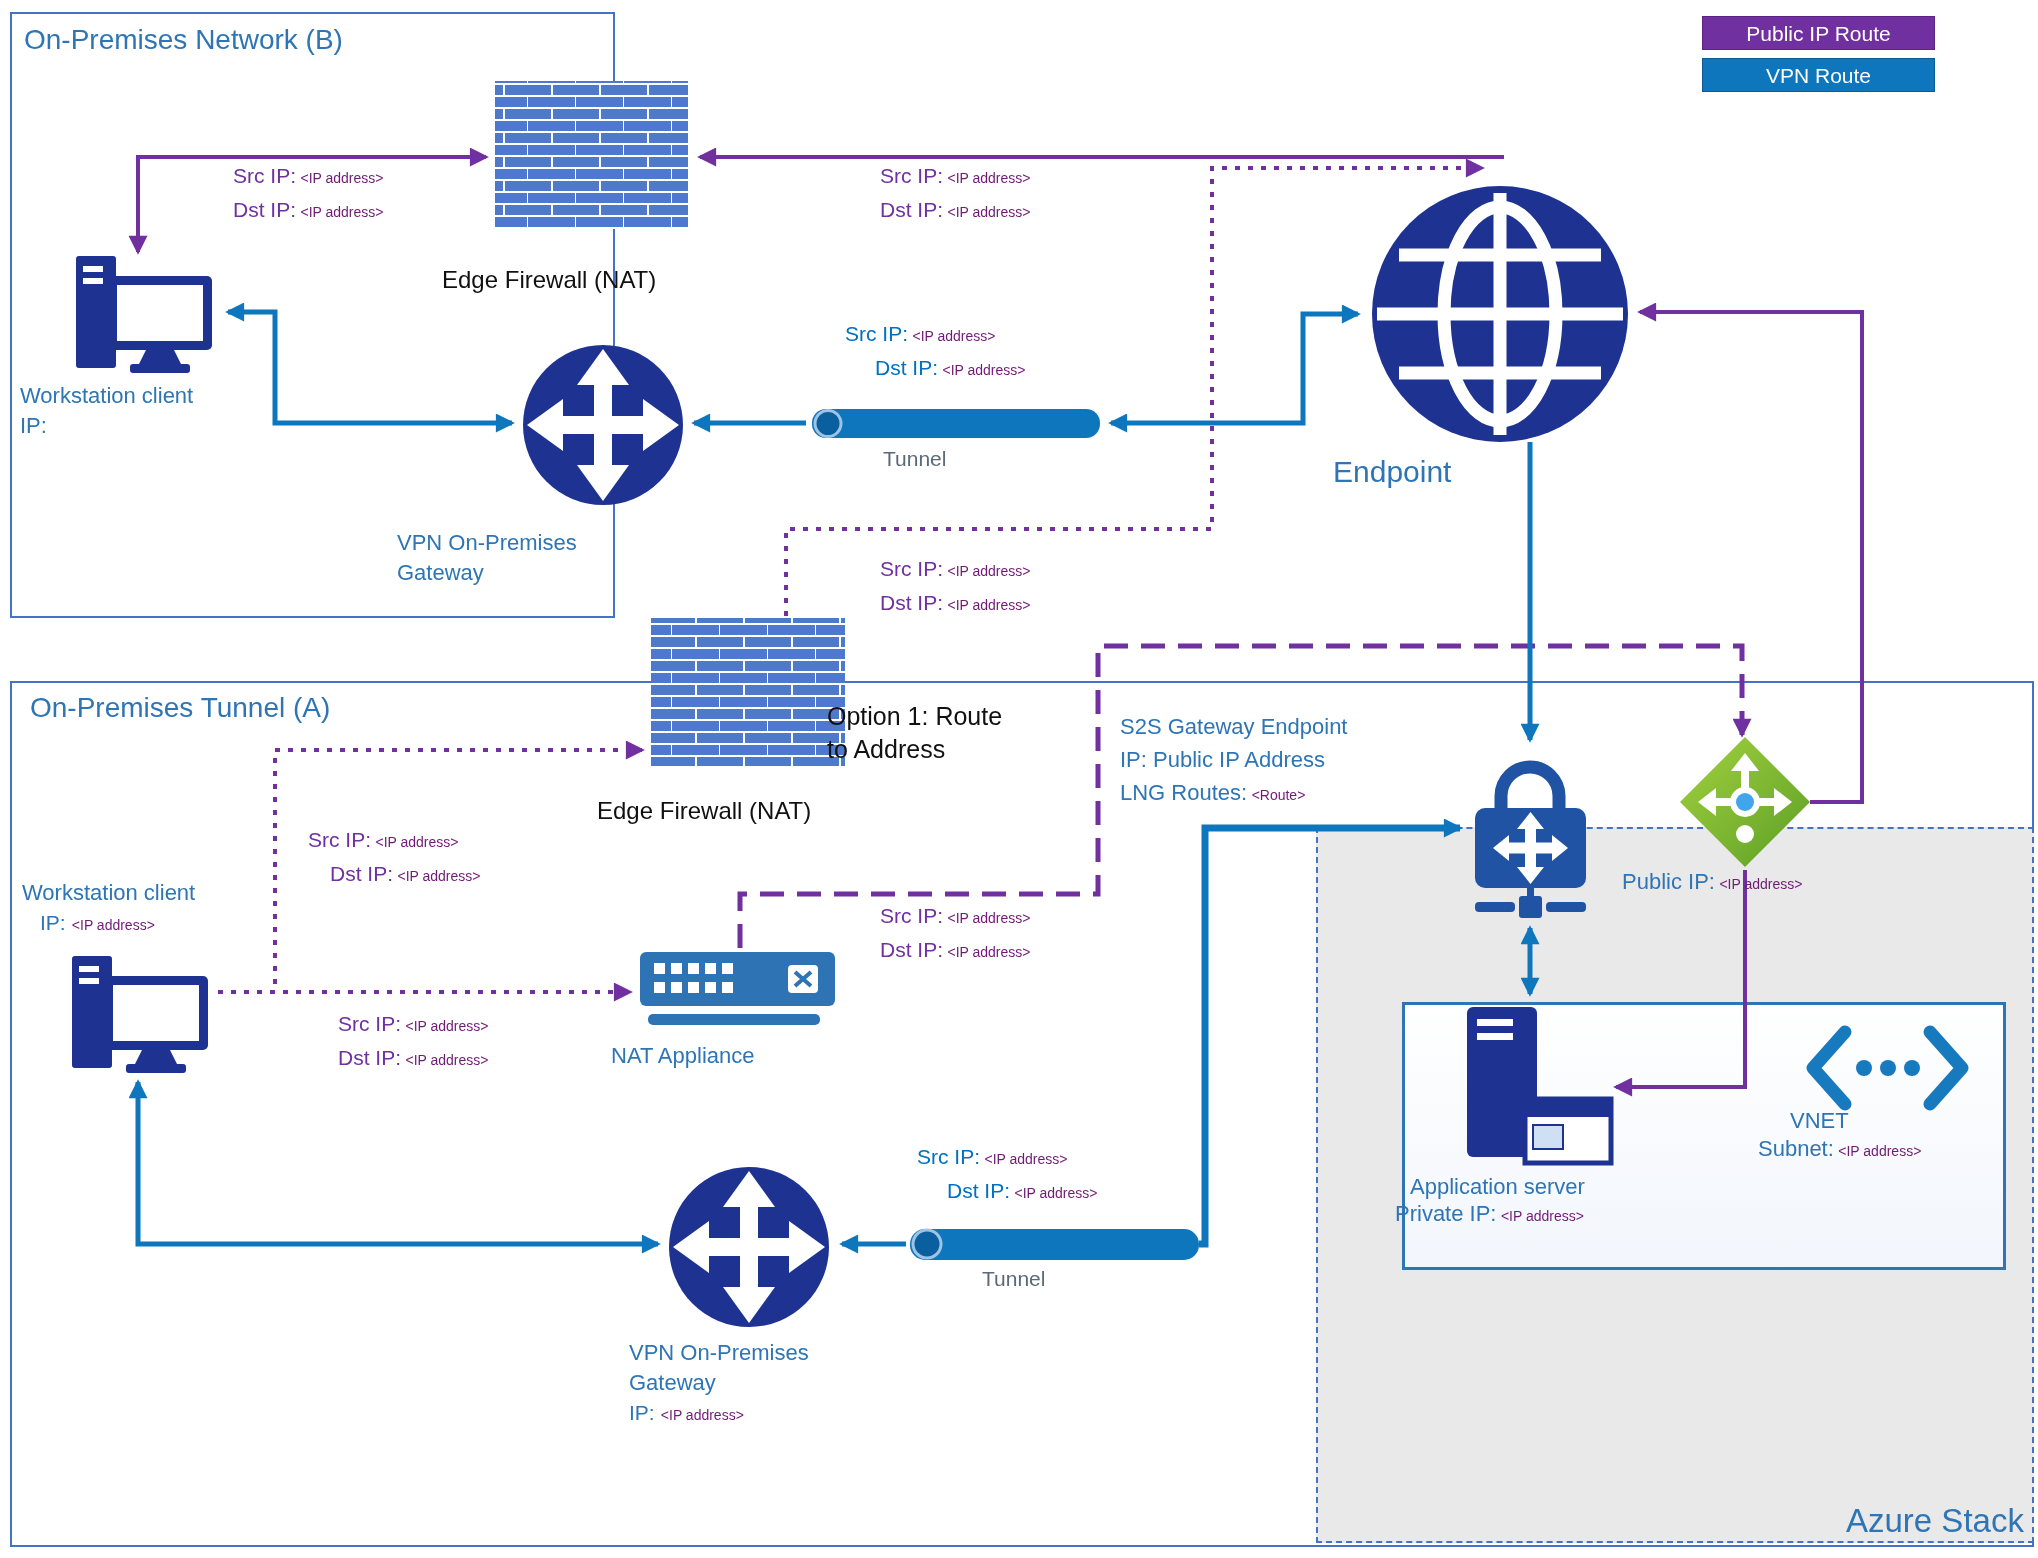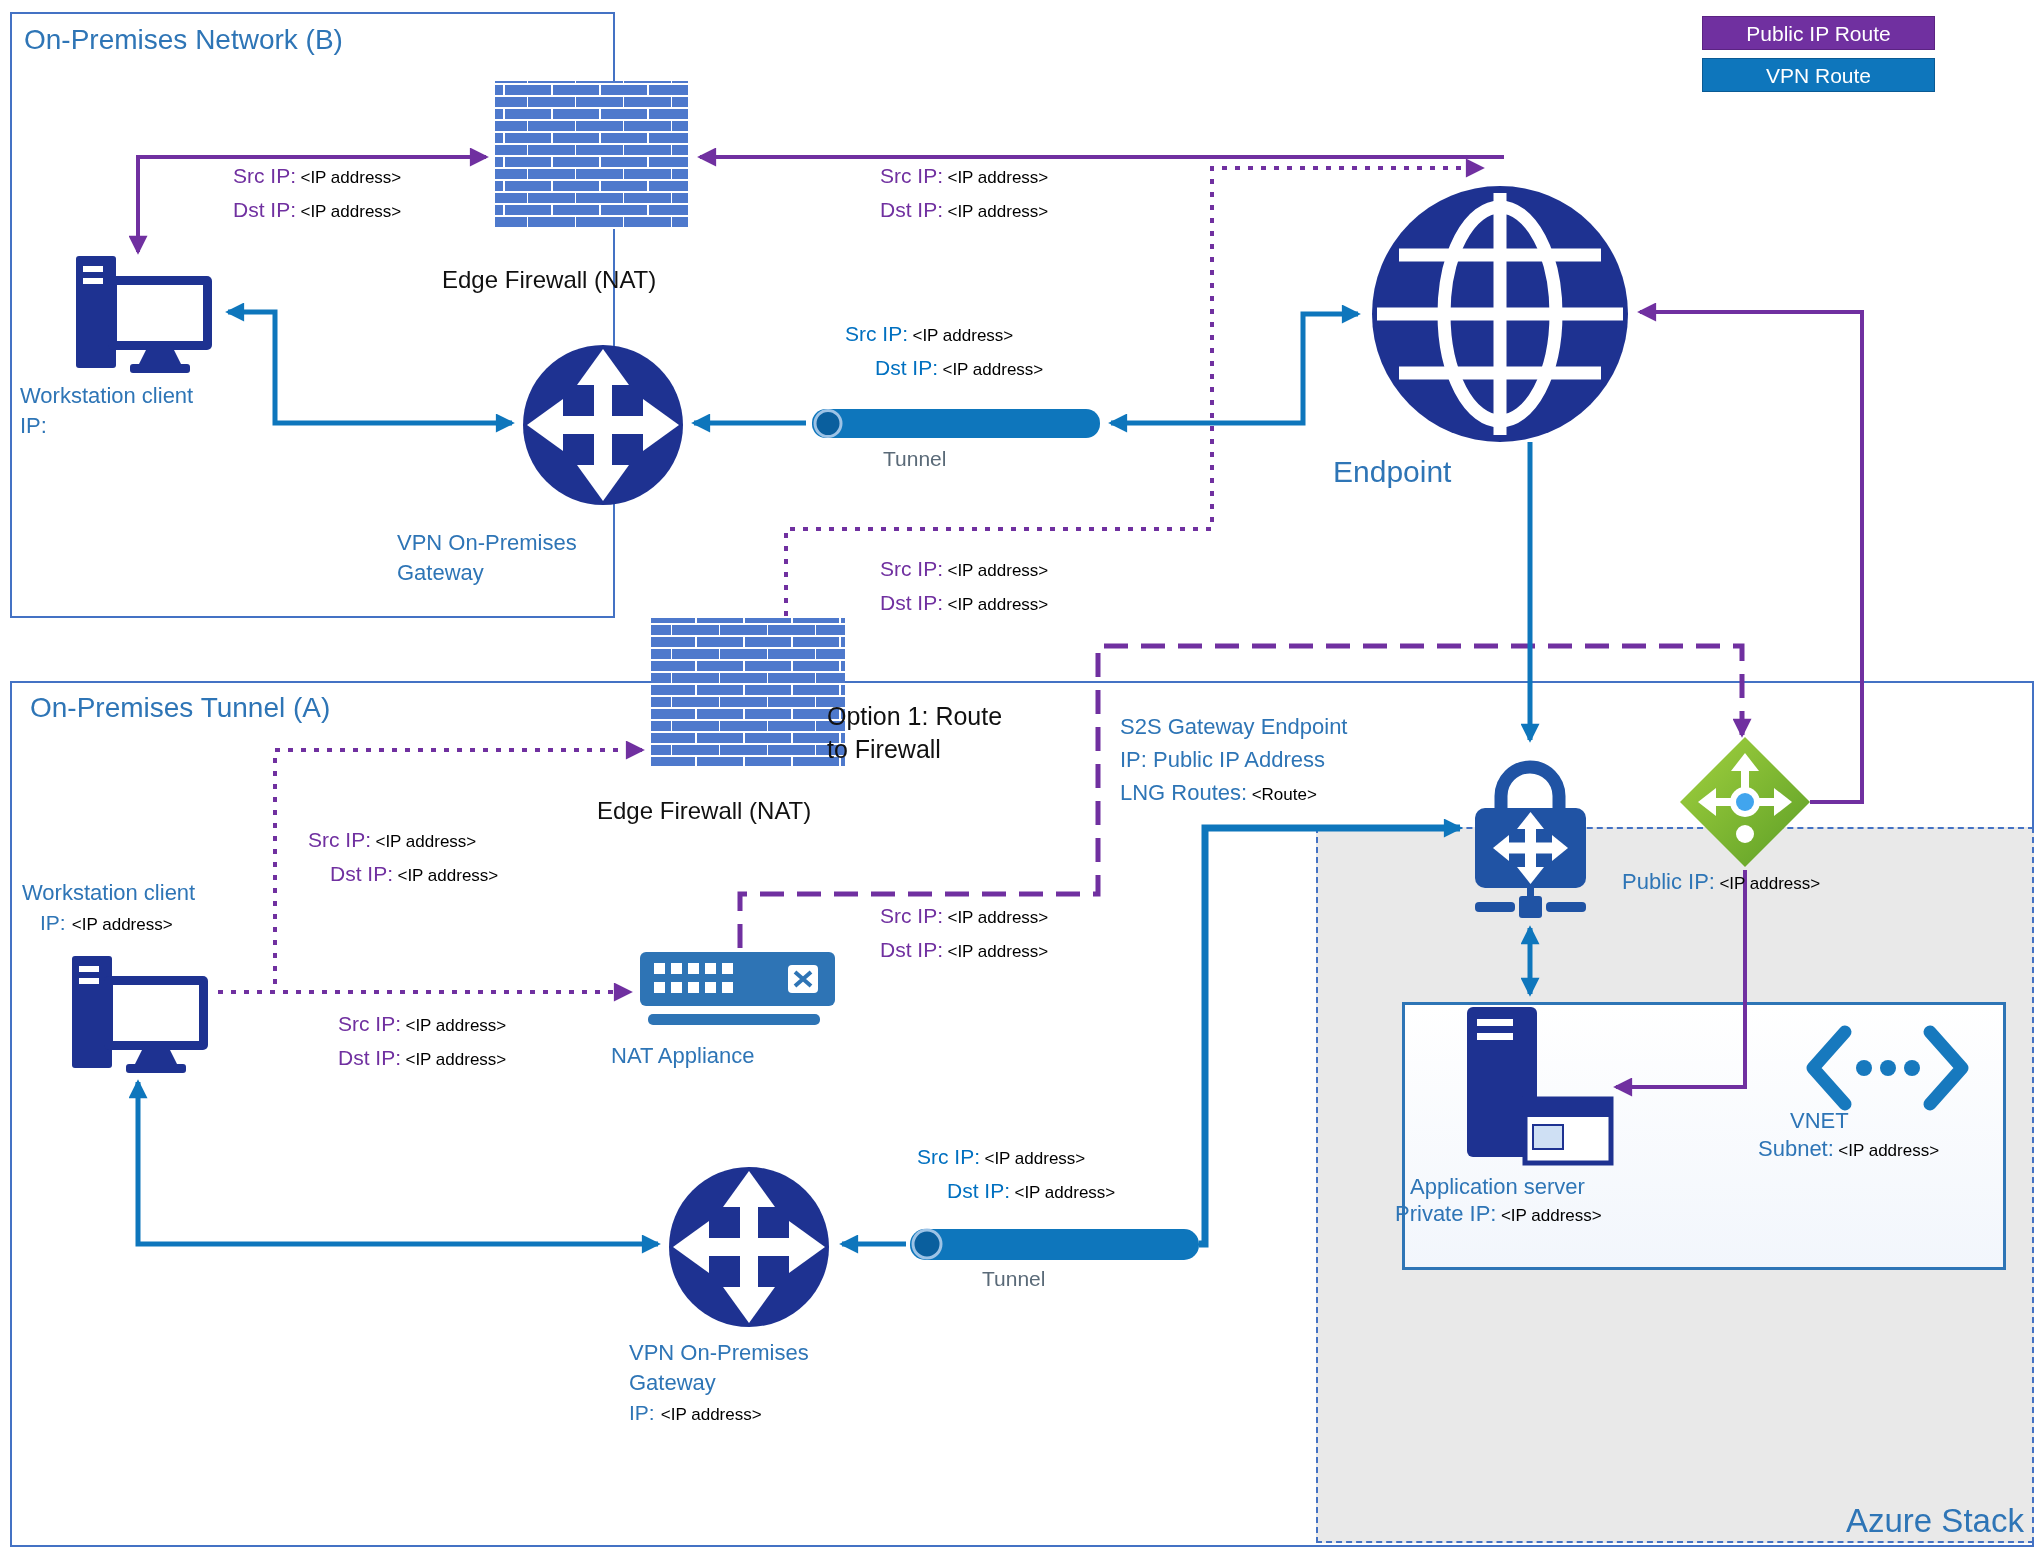--- a/index.html
+++ b/index.html
@@ -9,21 +9,21 @@
   #svglayer{position:absolute;left:0;top:0}
   .t{position:absolute;white-space:nowrap}
   .c{text-align:left}
   .bl{color:#2E75B6}
   .title{font-size:28px;color:#2E75B6}
   .iconlbl{font-size:22px;color:#2E75B6;line-height:30px}
   .blk{font-size:24px;color:#111}
   .opt{font-size:25px;color:#111;line-height:33px}
   .lblP{color:#7030A0;font-size:21px}
   .lblB{color:#0070C0;font-size:21px}
-  .val{color:#000000;font-size:17px}
+  .val{color:#701a75;font-size:14px}
   .pair div{line-height:32px}
   .ind{margin-left:30px}
   .tun{font-size:21px;color:#5A6A78}
   .legend{position:absolute;width:233px;height:34px;color:#fff;font-size:21px;text-align:center;line-height:33px}
   .lp{stroke:#7030A0;stroke-width:4;fill:none}
   .lpd{stroke:#7030A0;stroke-width:4;fill:none;stroke-dasharray:5 8}
   .lpdash{stroke:#7030A0;stroke-width:5;fill:none;stroke-dasharray:24 13}
   .lb{stroke:#0E76BC;stroke-width:5;fill:none}
   .lbthick{stroke:#0E76BC;stroke-width:7;fill:none}
 </style>
@@ -223,21 +223,21 @@
     <div>Gateway</div>
     <div><span style="color:#2E75B6;font-size:21px">IP:</span> <span class="val">&lt;IP address&gt;</span></div>
   </div>
 
   <div class="t c tun" style="left:883px;top:447px;width:150px">Tunnel</div>
   <div class="t c tun" style="left:982px;top:1267px;width:150px">Tunnel</div>
   <div class="t c iconlbl" style="left:611px;top:1041px;width:250px">NAT Appliance</div>
 
   <div class="t c opt" style="left:827px;top:700px;width:240px">
     <div>Option 1: Route</div>
-    <div>to Firewall</div>
+    <div>to Address</div>
   </div>
 
   <div class="t c" style="left:1120px;top:710px;width:345px;line-height:33px">
     <div class="bl" style="font-size:22px">S2S Gateway Endpoint</div>
     <div class="bl" style="font-size:22px">IP: Public IP Address</div>
     <div><span class="bl" style="font-size:22px">LNG Routes:</span> <span class="val">&lt;Route&gt;</span></div>
   </div>
 
   <div class="t" style="left:1622px;top:869px">
     <span class="bl" style="font-size:22px">Public IP:</span> <span class="val">&lt;IP address&gt;</span>

